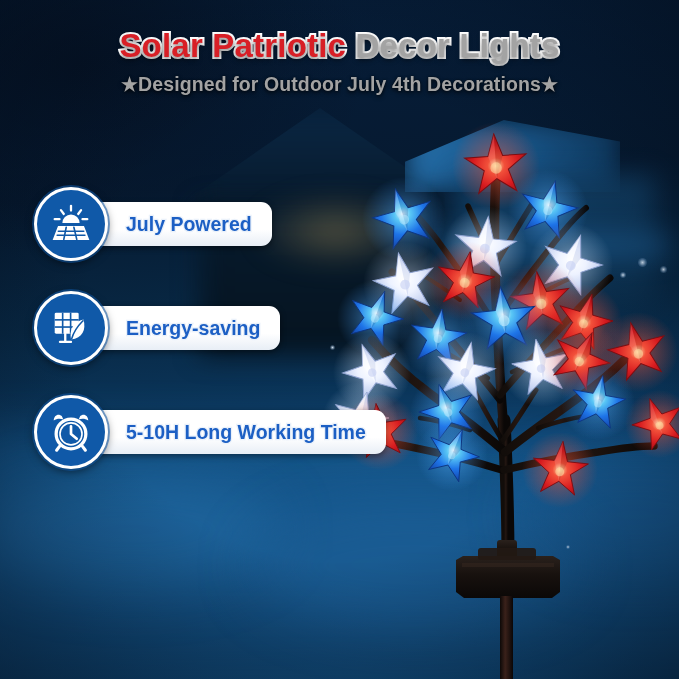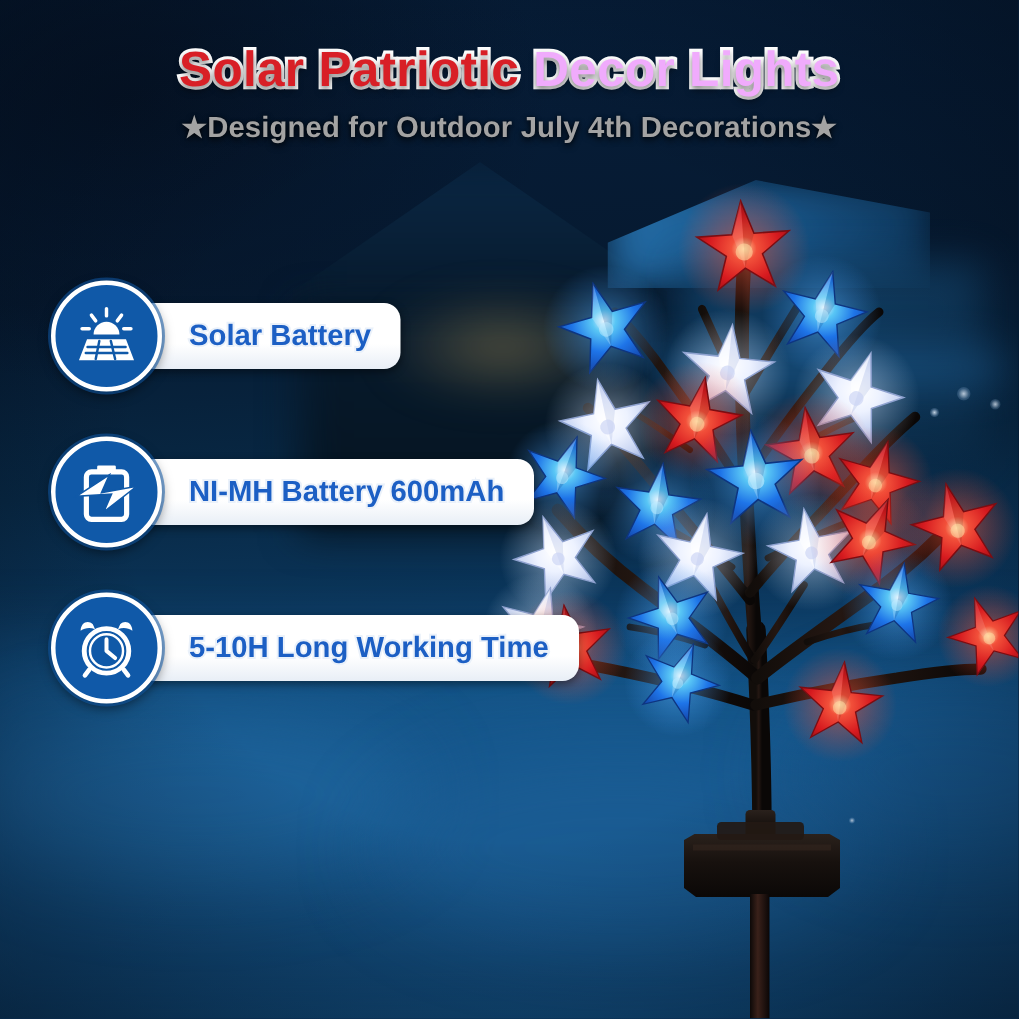--- a/index.html
+++ b/index.html
@@ -80,21 +80,21 @@
     letter-spacing:.2px;
     line-height:1.12;
     white-space:nowrap;
   }
   .t-red, .t-blue {
     -webkit-text-stroke:4.2px #FFFFFF;
     paint-order:stroke fill;
     text-shadow:0 3px 5px rgba(0,0,0,.55);
   }
   .t-red { color:#D81F26;margin-top:23px; }
-  .t-blue { color:#f0abfc; }
+  .t-blue { color:#a3a3a3; }
   .subtitle-line {
     margin-top:8px;
     font-size:19.5px;
     font-weight:bold;
     color:#a3a3a3;
     letter-spacing:.1px;
     white-space:nowrap;
     text-shadow:0 2px 4px rgba(0,0,0,.75), 0 0 2px rgba(0,0,0,.6);
   }
   .subtitle-line .sstar { font-size:19px; }
@@ -484,37 +484,47 @@
         </g>
         <g stroke="#1059A8" stroke-width="1.7">
           <path d="M9.6 35.8 H38.5"></path>
             <path d="M10.8 31.6 H37.3"></path>
           <path d="M19 27.4 L16.5 40"></path>
             <path d="M27 27.4 L30 40"></path>
         </g>
       </svg>
     </div>
     <div class="feature-pill">
-      <span>Solar Battery</span>
+      <span>July Powered</span>
     </div>
   </div>
-
 
   <div class="feature-row">
     <div class="feature-icon">
       <svg viewBox="0 0 48 48">
-        <rect x="17.5" y="5.5" width="13" height="4.5" rx="1" fill="#FFFFFF"></rect>
-        <rect x="10" y="10" width="28" height="33" rx="3.5" fill="none" stroke="#FFFFFF" stroke-width="3.6"></rect>
-        <path d="M3 27 L26 12 L20.5 24.5 L45 20 L22 38 L27.5 25.5 Z" fill="#FFFFFF" stroke="#1059A8" stroke-width="1.1"></path>
+        <g>
+          <rect x="7" y="8" width="25" height="22" rx="1.5" fill="#FFFFFF"></rect>
+          <g stroke="#1059A8" stroke-width="1.7">
+            <path d="M7 15.5 H32"></path>
+              <path d="M7 23 H32"></path>
+            <path d="M15.3 8 V30"></path>
+              <path d="M23.6 8 V30"></path>
+          </g>
+          <path d="M18 30 L18 38" stroke="#FFFFFF" stroke-width="2.4" stroke-linecap="round"></path>
+          <path d="M12.5 38.5 H24" stroke="#FFFFFF" stroke-width="2.4" stroke-linecap="round"></path>
+        </g>
+        <path d="M37 15 C27 17 22 25 24 36 C36 34 40 26 37 15 Z" fill="#FFFFFF"></path>
+        <path d="M36.5 16.5 C30 23 26.5 29 24.6 35.4" stroke="#1059A8" stroke-width="1.6" fill="none" stroke-linecap="round"></path>
       </svg>
     </div>
     <div class="feature-pill">
-      <span>NI-MH Battery 600mAh</span>
+      <span>Energy-saving</span>
     </div>
   </div>
+
 
   <div class="feature-row">
     <div class="feature-icon">
       <svg viewBox="0 0 48 48">
         <path d="M6 12 C6 6.5 11 4 14.5 7.5 L16 11 C12.5 9.5 9 10 6 12 Z" fill="#FFFFFF"></path>
         <path d="M42 12 C42 6.5 37 4 33.5 7.5 L32 11 C35.5 9.5 39 10 42 12 Z" fill="#FFFFFF"></path>
         <circle cx="24" cy="26" r="15.5" fill="none" stroke="#FFFFFF" stroke-width="3.4"></circle>
         <circle cx="24" cy="26" r="11.5" fill="none" stroke="#FFFFFF" stroke-width="1.7"></circle>
         <path d="M24 18 V26 L30 31" fill="none" stroke="#FFFFFF" stroke-width="2.8" stroke-linecap="round" stroke-linejoin="round"></path>
         <path d="M12 39 L9 43" stroke="#FFFFFF" stroke-width="3.2" stroke-linecap="round"></path>

